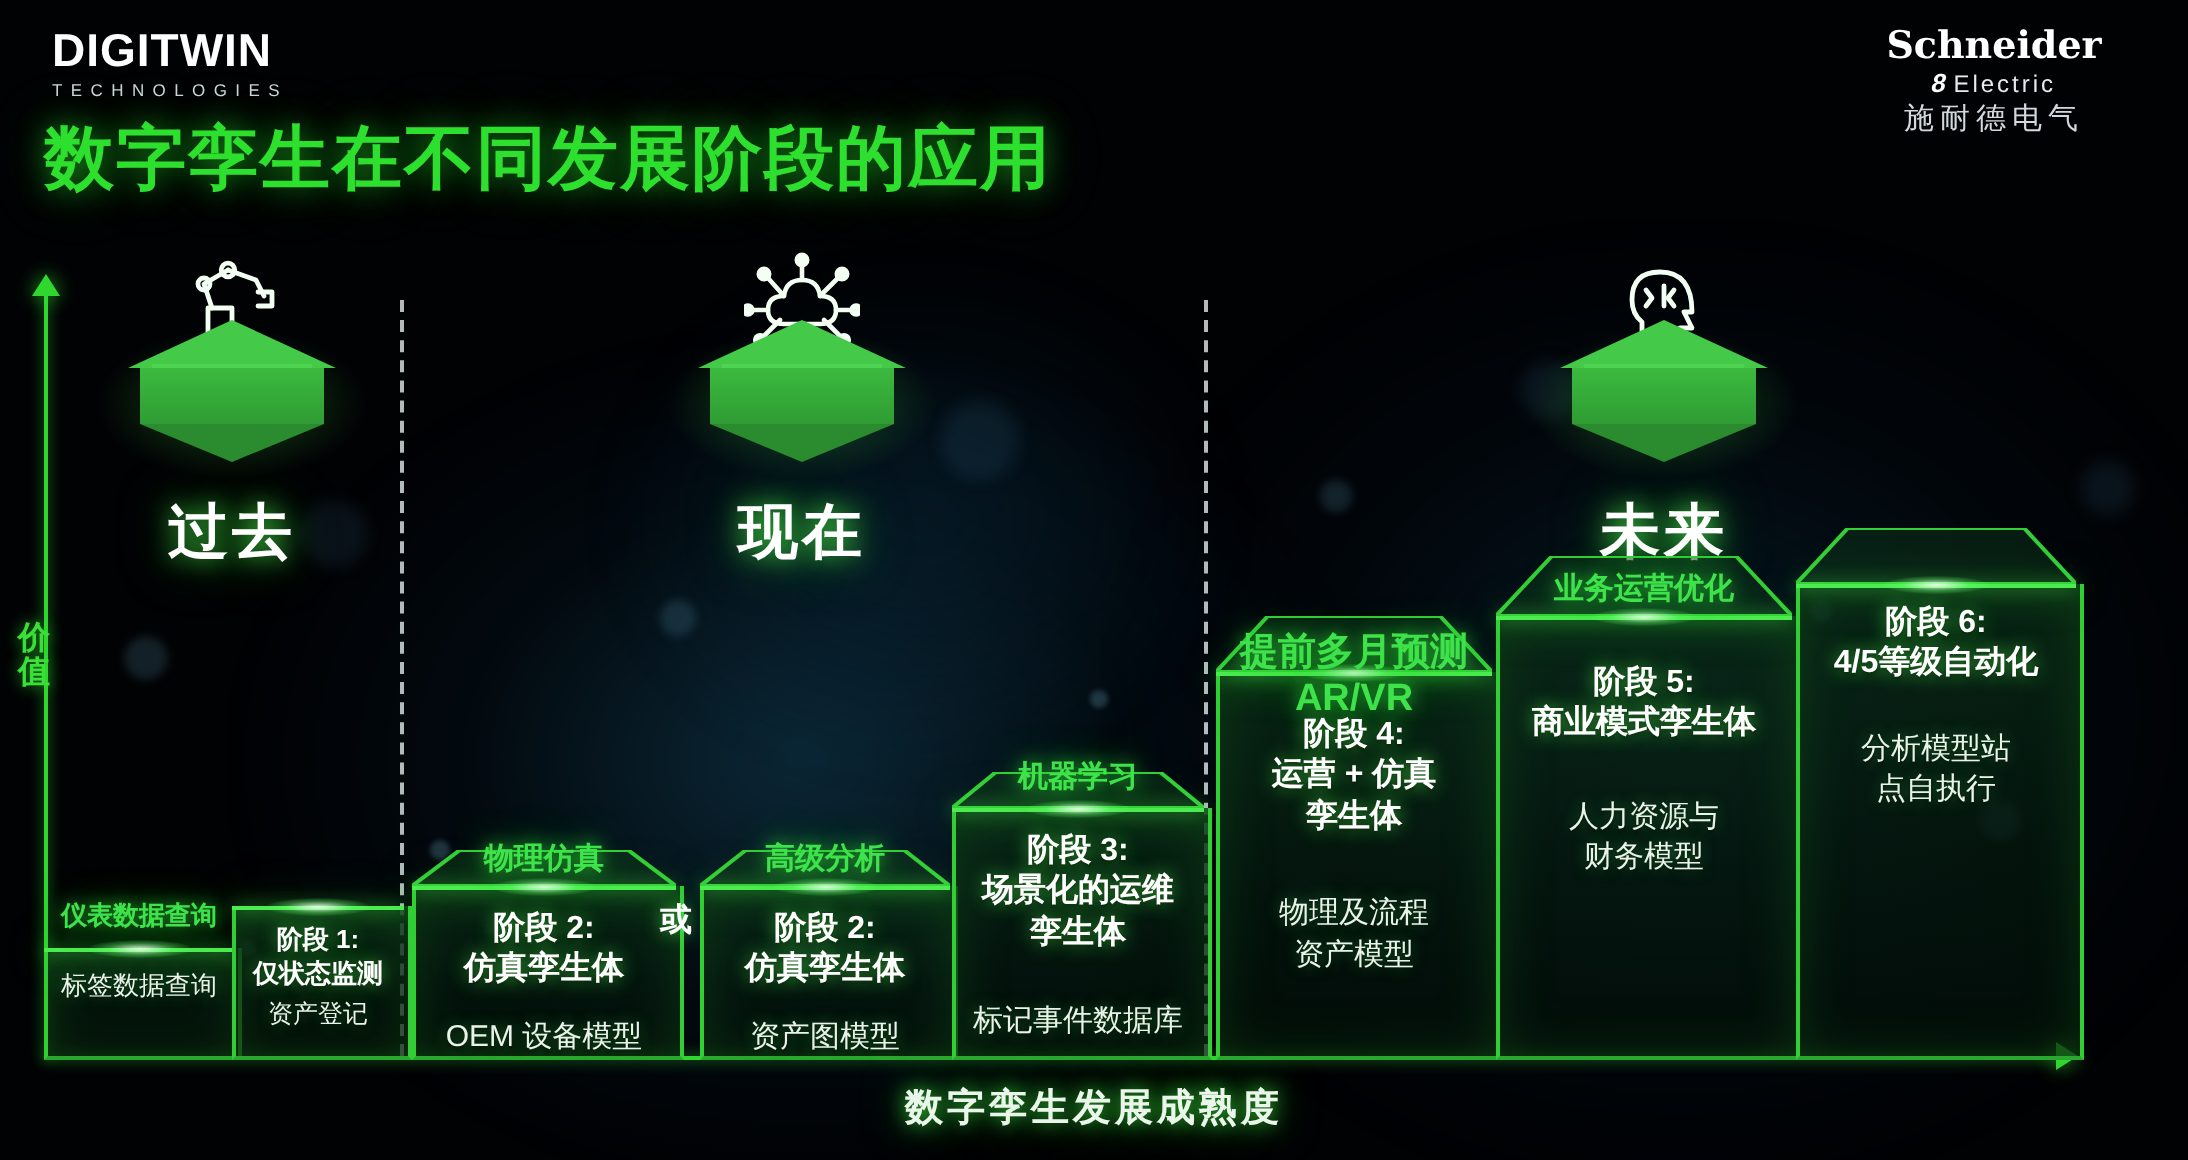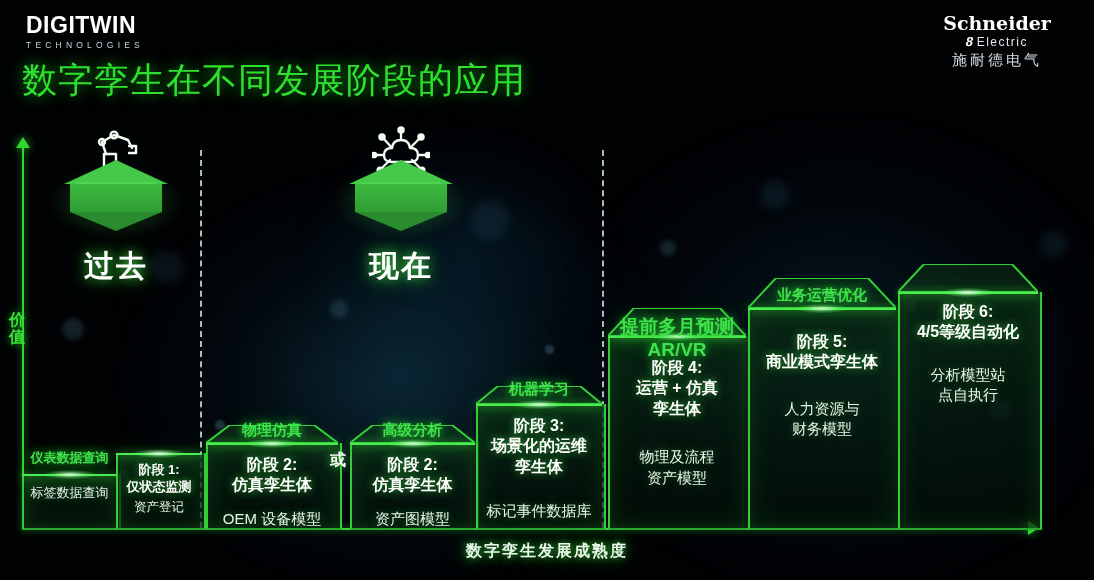--- a/index.html
+++ b/index.html
@@ -28,37 +28,37 @@
   
   .logo-wrap{position:absolute;left:26px;top:14px;}
   .logo-main{color:#fff;font-weight:bold;font-size:23px;letter-spacing:.5px;line-height:1;}
   .logo-sub{color:#cfd6da;font-size:8.5px;letter-spacing:4.2px;margin-top:4px;line-height:1;}
   .se-wrap{position:absolute;right:22px;top:14px;text-align:center;width:150px;}
   .se-line1{color:#fff;font-size:19px;font-weight:bold;line-height:1;font-family:"DejaVu Serif",serif;}
   .se-line2{color:#e6eaec;font-size:12px;letter-spacing:1.5px;line-height:1;margin-top:2px;}
   .se-line3{color:#d2d8db;font-size:15px;letter-spacing:3px;line-height:1;margin-top:4px;}
   .se-mark{display:inline-block;color:#fff;font-size:13px;font-weight:bold;transform:skewX(-12deg);margin-right:2px;}
 
-  .page-title{position:absolute;left:22px;top:60px;color:#2ee02e;font-size:35px;font-weight:normal;
+  .page-title{position:absolute;left:22px;top:60px;color:#2ee02e;font-size:35px;font-weight:bold;
     letter-spacing:1px;line-height:1.12;text-shadow:0 0 14px rgba(40,225,40,.55),0 0 30px rgba(30,190,30,.3);}
 
   
   .axis-y{position:absolute;left:22px;top:145px;width:2px;height:385px;background:#2fd72f;
     box-shadow:0 0 7px rgba(50,225,50,.75);}
   .axis-y-head{position:absolute;left:16px;top:137px;width:0;height:0;
     border-left:7px solid transparent;border-right:7px solid transparent;border-bottom:11px solid #2fd72f;
     filter:drop-shadow(0 0 5px rgba(50,225,50,.8));}
   .axis-x{position:absolute;left:22px;top:528px;height:2px;width:1008px;background:#2fd72f;
     box-shadow:0 0 7px rgba(50,225,50,.75);}
   .axis-x-head{position:absolute;left:1028px;top:521px;width:0;height:0;
     border-top:7px solid transparent;border-bottom:7px solid transparent;border-left:11px solid #2fd72f;
     filter:drop-shadow(0 0 5px rgba(50,225,50,.8));}
   .axis-y-label{position:absolute;left:6px;top:312px;width:22px;color:#38e038;font-size:16px;font-weight:bold;
     line-height:1.05;text-align:center;text-shadow:0 0 8px rgba(50,225,50,.7);}
-  .axis-x-label{position:absolute;left:0;right:0;top:541px;text-align:center;color:#eaf6ea;font-size:16px;
+  .axis-x-label{position:absolute;left:0;right:0;top:541px;text-align:center;color:#eaf6ea;font-size:19px;
     font-weight:bold;letter-spacing:2px;text-shadow:0 0 10px rgba(60,230,60,.8),0 0 22px rgba(40,200,40,.5);}
 
   
   .divider{position:absolute;top:150px;height:378px;width:0;
     border-left:2px dashed rgba(228,238,238,.78);}
 
   
   .era{position:absolute;text-align:center;}
   .era-cube{position:relative;width:104px;height:72px;margin:0 auto;}
   .era-cube .top{position:absolute;left:0;top:0;width:0;height:0;
@@ -193,20 +193,38 @@
         </svg>
       </div>
       <div class="top"></div>
       <div class="topb"></div>
       <div class="body"></div>
       <div class="btm"></div>
     </div>
     <div class="era-label">过去</div>
   </div>
 
+  <div class="era" style="left:780px;top:160px;width:104px;">
+    <div class="era-cube">
+      <div class="glowpad"></div>
+      <div class="era-icon">
+        <svg width="52" height="52" viewBox="0 0 52 52" fill="none" stroke="#f2fff2" stroke-width="2.4" stroke-linejoin="round" stroke-linecap="round">
+          <path d="M34 47 L34 38 L40 38 L36 30 L40 30 Q40 10 24 10 Q10 10 10 24 Q10 31 15 35 L15 47 Z"></path>
+          <path d="M17 19 L20 23 L17 27"></path>
+          <path d="M26 17 L26 27"></path>
+          <path d="M31 19 L28 23 L31 27"></path>
+        </svg>
+      </div>
+      <div class="top"></div>
+      <div class="topb"></div>
+      <div class="body"></div>
+      <div class="btm"></div>
+    </div>
+    <div class="era-label">未来</div>
+  </div>
 
   <div class="step" style="left:22px;top:460px;width:95px;height:68px;">
     <div class="face" style="top:14px;height:54px;"></div>
     <div class="rim" style="top:14px;"></div>
     <div class="step-head" style="top:-10px;font-size:13px;">仪表数据查询</div>
     <div class="step-body" style="top:24px;">
       <div class="step-sub" style="margin-top:0;font-size:13px;">标签数据查询</div>
     </div>
   </div>
 

